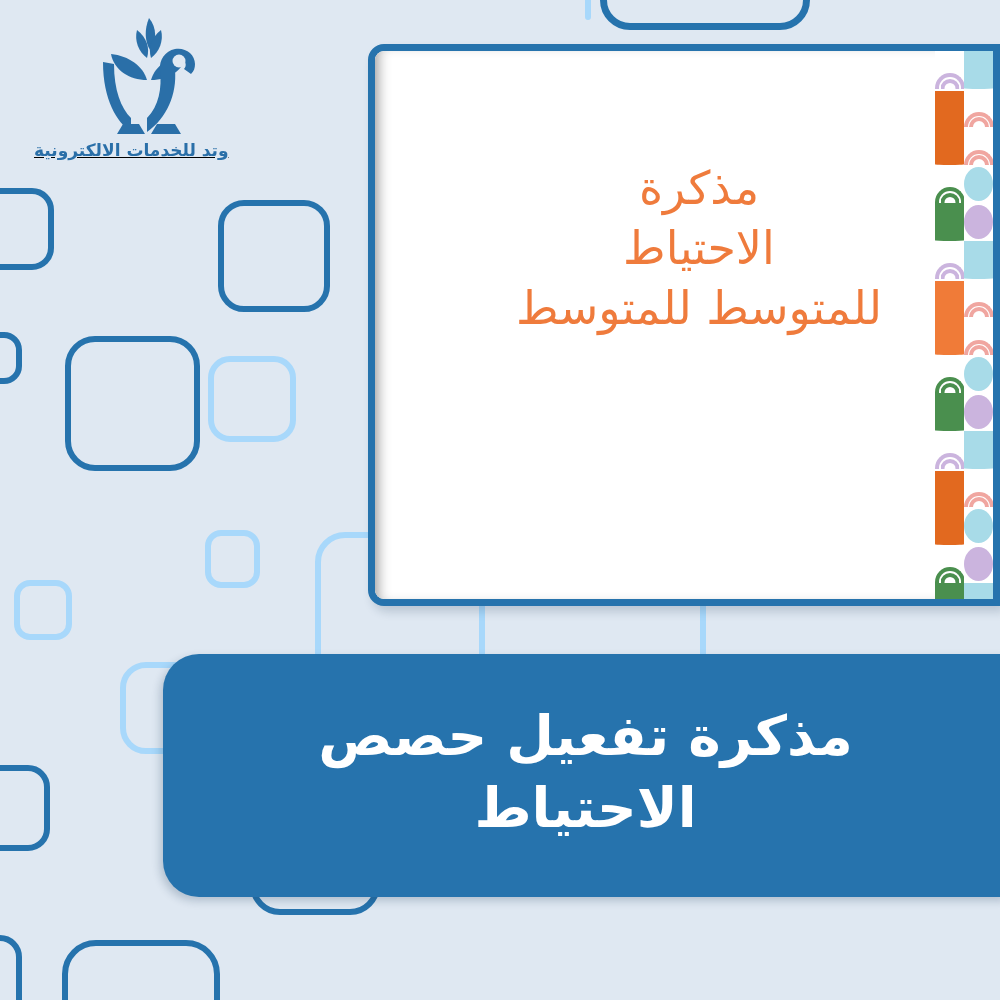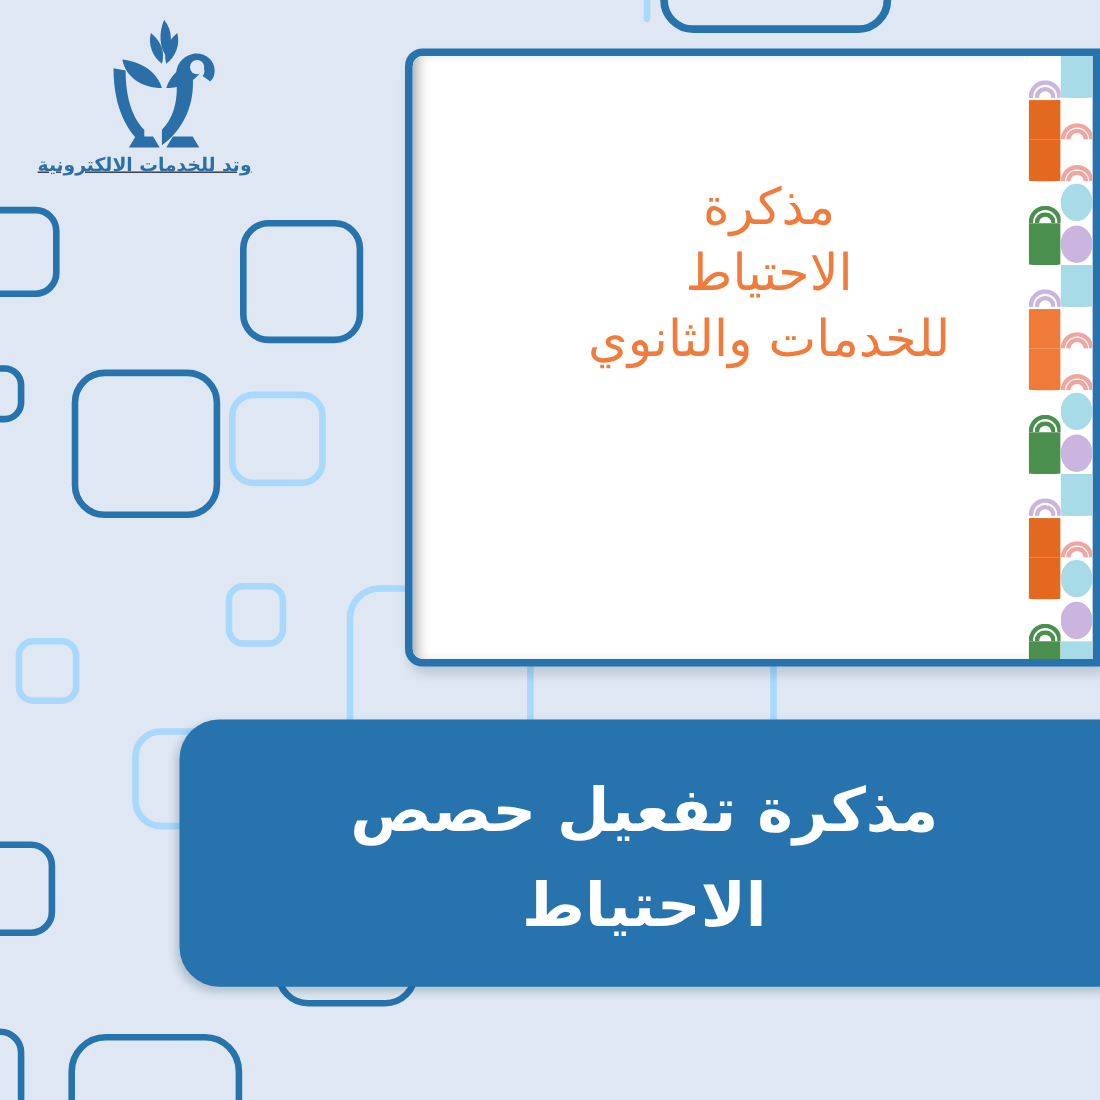--- a/index.html
+++ b/index.html
@@ -167,21 +167,21 @@
   }
   #banner-text {
     direction: rtl;
     text-align: center;
     color: #ffffff;
     font-size: 55px;
     font-weight: 700;
     line-height: 1.30;
     padding-bottom: 6px;
   }
-  #banner-text span { display: block; white-space: nowrap; margin-top: 15px; }
+  #banner-text span { display: block; white-space: nowrap; }
 </style>
 </head>
 <body>
 
 <div id="stage">
 
   <div class="deco dark" style="left:-42px; top:188px;  width:96px;  height:82px;  border-width:6px; border-radius:22px;"></div>
   <div class="deco dark" style="left:218px; top:200px;  width:112px; height:112px; border-width:6px; border-radius:26px;"></div>
   <div class="deco dark" style="left:-40px; top:332px;  width:62px;  height:52px;  border-width:6px; border-radius:18px;"></div>
   <div class="deco dark" style="left:65px;  top:336px;  width:135px; height:135px; border-width:6px; border-radius:30px;"></div>
@@ -221,21 +221,21 @@
   </div>
 
   <div id="card-backplate"></div>
 
   <div id="slide-card">
     <div id="slide-inner">
 
       <div id="slide-title">
         <span>مذكرة</span>
         <span>الاحتياط</span>
-        <span>للخدمات والثانوي</span>
+        <span>للمتوسط للمتوسط</span>
       </div>
 
       <div id="pattern-strip">
 
         <div class="pat-col">
           <div class="pat-cell">
             <div class="sh half-bottom" style="background:#a8dbe8; top:-6px;"></div>
           </div>
           <div class="pat-cell">
             <div class="arcs">

